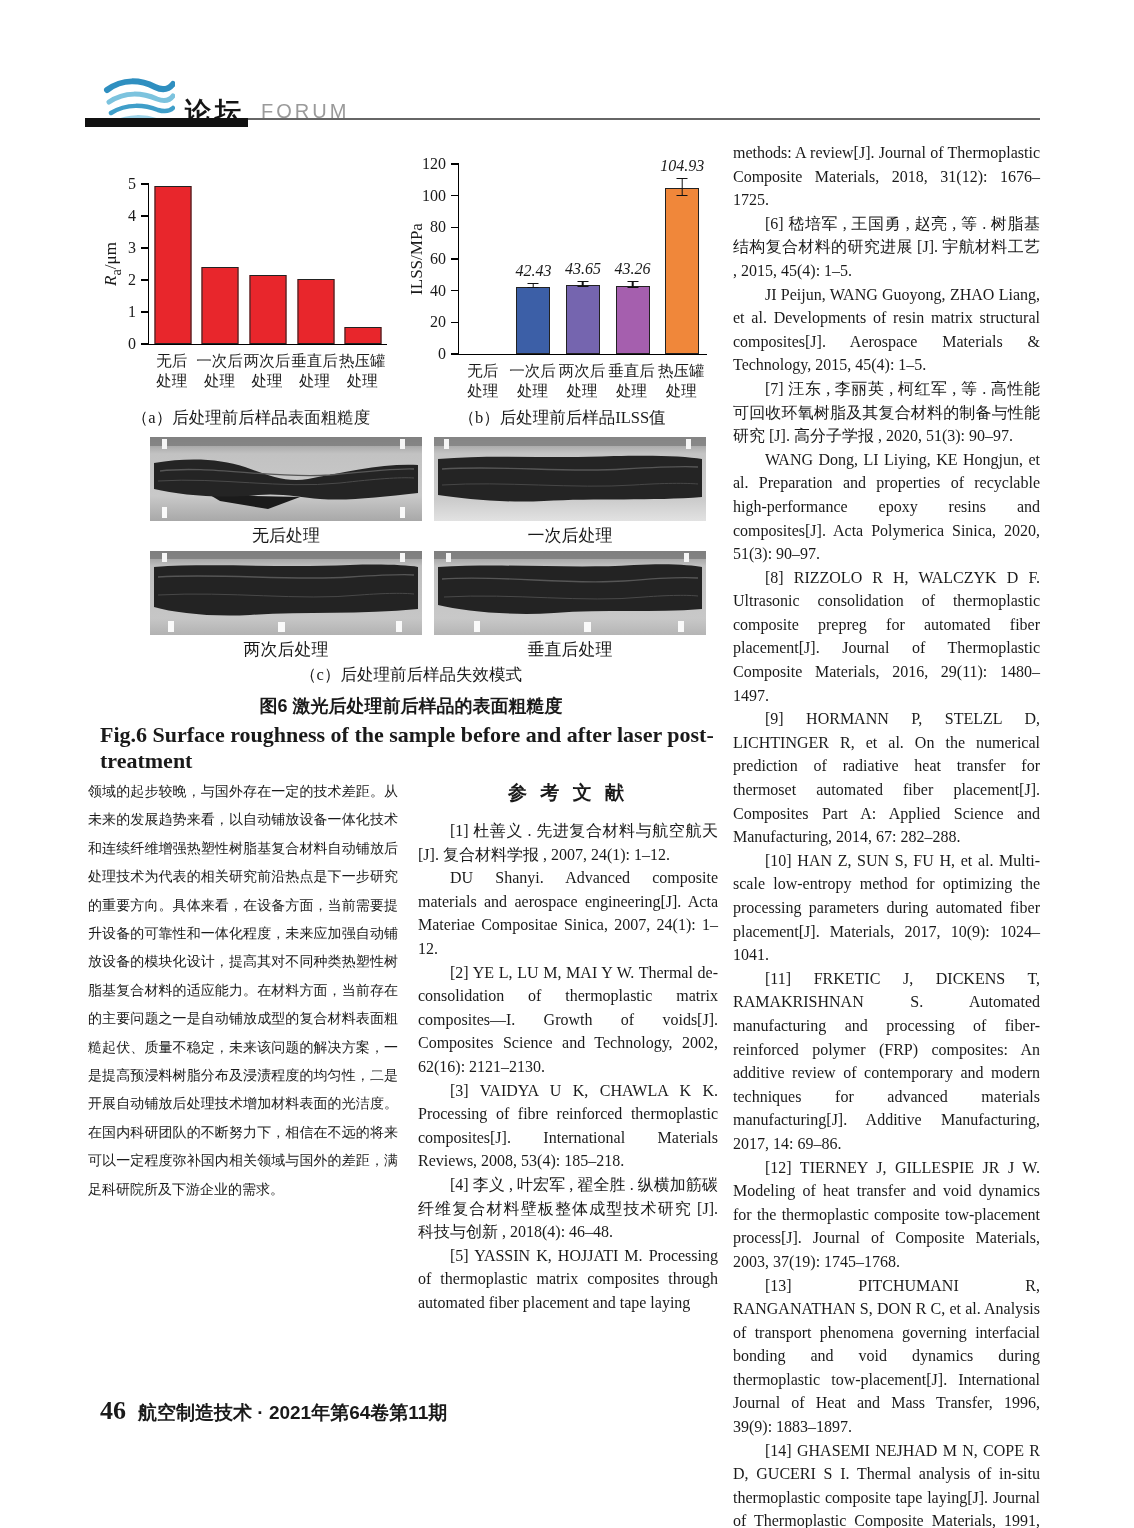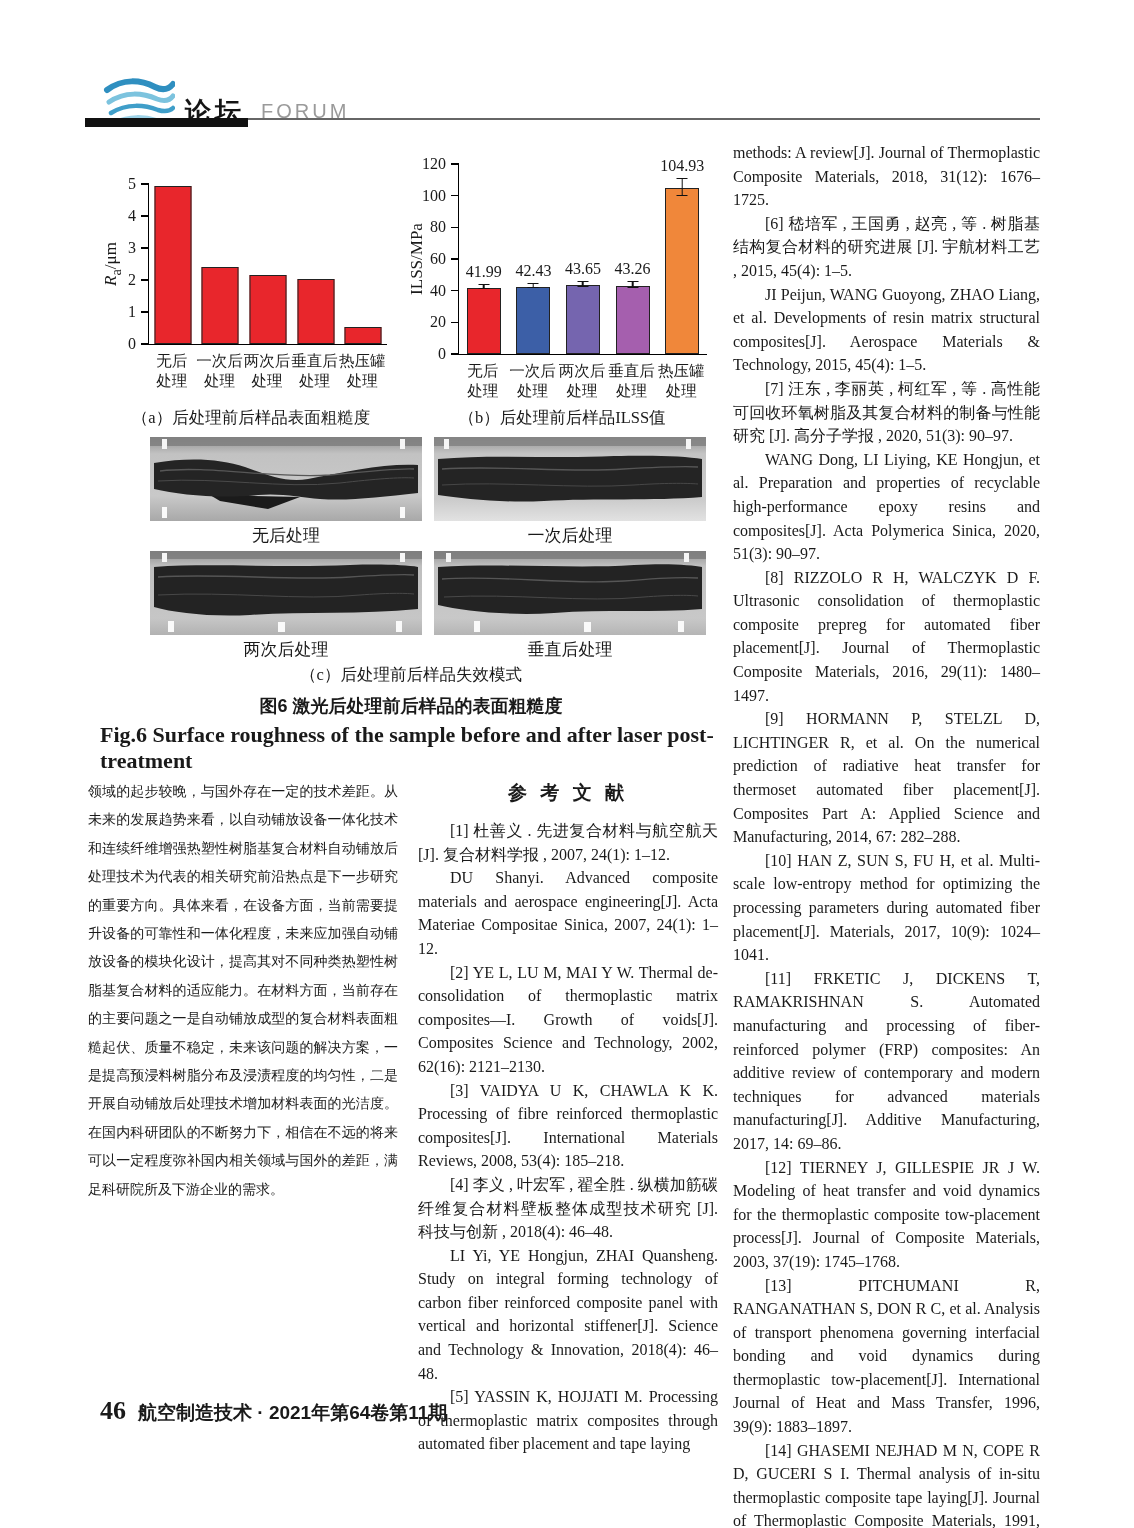--- a/index.html
+++ b/index.html
@@ -26,21 +26,21 @@
   .chart-a{left:0;width:302px;}
   .chart-b{left:302px;width:320px;}
   .plot{position:absolute;border-left:1.8px solid #000;border-bottom:1.8px solid #000;}
   .chart-a .plot{left:48px;top:36px;width:238px;height:160px;}
   .chart-b .plot{left:56px;top:16px;width:248px;height:190px;}
   .yaxis{position:absolute;}
   .chart-a .yaxis{left:0;top:36px;width:48px;height:160px;}
   .chart-b .yaxis{left:0;top:16px;width:56px;height:190px;}
   .ytick{position:absolute;right:12px;transform:translateY(50%);font-size:16px;line-height:1;}
   .ytickmark{position:absolute;left:-8px;width:8px;height:1.6px;background:#000;}
-  .slot{position:absolute;top:14px;bottom:0;}
+  .slot{position:absolute;top:14px;bottom:0;font-style:italic;}
   .bar{position:absolute;bottom:0;left:50%;transform:translateX(-50%);border:0.5px solid #222;box-sizing:border-box;}
   .chart-a .bar{width:37px;}
   .chart-b .bar{width:34px;}
   .errbar{position:absolute;left:50%;transform:translateX(-50%);width:11px;border-top:1.6px solid #111;border-bottom:1.6px solid #111;}
   .errbar::before{content:"";position:absolute;left:50%;transform:translateX(-50%);top:0;bottom:0;width:1.6px;background:#111;}
   .valabel{position:absolute;left:50%;transform:translateX(-50%);font-size:16px;white-space:nowrap;}
   .xlabels{position:absolute;display:flex;}
   .chart-a .xlabels{left:48px;top:203px;width:238px;}
   .chart-b .xlabels{left:56px;top:213px;width:248px;}
   .xlab{text-align:center;font-size:15.5px;line-height:1.32;}
@@ -144,25 +144,20 @@
           <div class="ytick" style="bottom: 190px;">120</div>
         </div>
       <div class="plot">
           <div class="ytickmark" style="bottom: -0.8px;"></div>
           <div class="ytickmark" style="bottom: 30.8667px;"></div>
           <div class="ytickmark" style="bottom: 62.5333px;"></div>
           <div class="ytickmark" style="bottom: 94.2px;"></div>
           <div class="ytickmark" style="bottom: 125.867px;"></div>
           <div class="ytickmark" style="bottom: 157.533px;"></div>
           <div class="ytickmark" style="bottom: 189.2px;"></div>
-          <div class="slot" style="left: 0%; width: 20%;">
-            <div class="bar" style="height: 66.4842px; background: rgb(232, 38, 44);"></div>
-            <div class="errbar" style="bottom: 64.5842px; height: 3.8px;"></div>
-            <div class="valabel" style="bottom: 73.3842px;">41.99</div>
-          </div>
           <div class="slot" style="left: 20%; width: 20%;">
             <div class="bar" style="height: 67.1808px; background: rgb(60, 95, 167);"></div>
             <div class="errbar" style="bottom: 65.7558px; height: 2.85px;"></div>
             <div class="valabel" style="bottom: 73.6058px;">42.43</div>
           </div>
           <div class="slot" style="left: 40%; width: 20%;">
             <div class="bar" style="height: 69.1125px; background: rgb(117, 101, 175);"></div>
             <div class="errbar" style="bottom: 67.0542px; height: 4.11667px;"></div>
             <div class="valabel" style="bottom: 76.1708px;">43.65</div>
           </div>
@@ -289,21 +284,20 @@
   </div>
 
   <div class="col-mid">
     <div class="refs-heading">参 考 文 献</div>
     <div>
         <p class="refp ind">[1]  杜善义 . 先进复合材料与航空航天[J]. 复合材料学报 , 2007, 24(1): 1–12.</p>
         <p class="refp ind">DU Shanyi. Advanced composite materials and aerospace engineering[J]. Acta Materiae Compositae Sinica, 2007, 24(1): 1–12.</p>
         <p class="refp ind">[2]  YE L, LU M, MAI Y W. Thermal de-consolidation of thermoplastic matrix composites—I. Growth of voids[J]. Composites Science and Technology, 2002, 62(16): 2121–2130.</p>
         <p class="refp ind">[3]  VAIDYA U K, CHAWLA K K. Processing of fibre reinforced thermoplastic composites[J]. International Materials Reviews, 2008, 53(4): 185–218.</p>
         <p class="refp ind">[4]  李义 , 叶宏军 , 翟全胜 . 纵横加筋碳纤维复合材料壁板整体成型技术研究 [J]. 科技与创新 , 2018(4): 46–48.</p>
-        <p class="refp ind">LI Yi, YE Hongjun, ZHAI Quansheng. Study on integral forming technology of carbon fiber reinforced composite panel with vertical and horizontal stiffener[J]. Science and Technology &amp; Innovation, 2018(4): 46–48.</p>
         <p class="refp ind">[5]  YASSIN K, HOJJATI M. Processing of thermoplastic matrix composites through automated fiber placement and tape laying</p>
       </div>
   </div>
 
   <div class="col-right">
     <div>
         <p class="refp">methods: A review[J]. Journal of Thermoplastic Composite Materials, 2018, 31(12): 1676–1725.</p>
         <p class="refp ind">[6]  嵇培军 , 王国勇 , 赵亮 , 等 . 树脂基结构复合材料的研究进展 [J]. 宇航材料工艺 , 2015, 45(4): 1–5.</p>
         <p class="refp ind">JI Peijun, WANG Guoyong, ZHAO Liang, et al. Developments of resin matrix structural composites[J]. Aerospace Materials &amp; Technology, 2015, 45(4): 1–5.</p>
         <p class="refp ind">[7]  汪东 , 李丽英 , 柯红军 , 等 . 高性能可回收环氧树脂及其复合材料的制备与性能研究 [J]. 高分子学报 , 2020, 51(3): 90–97.</p>

